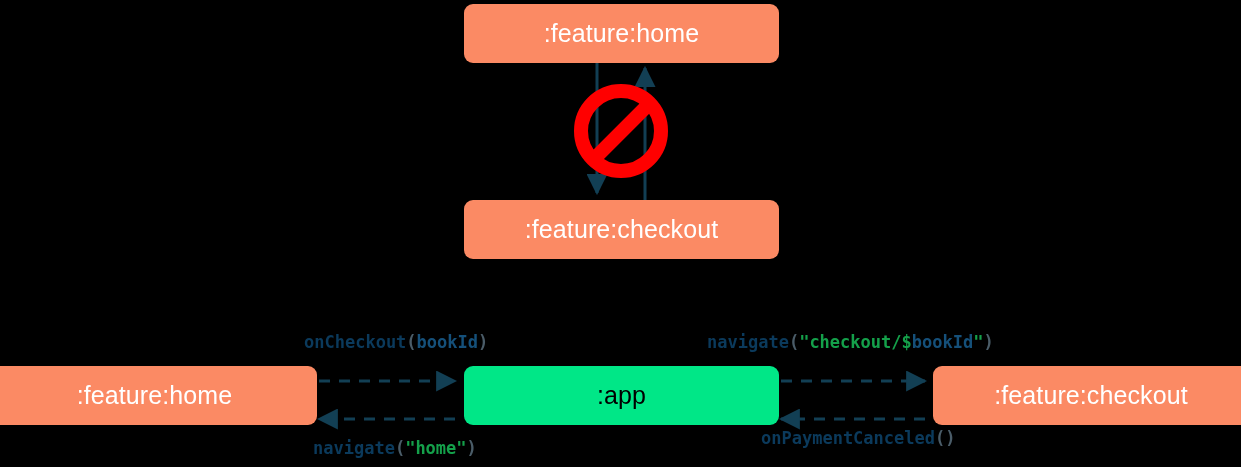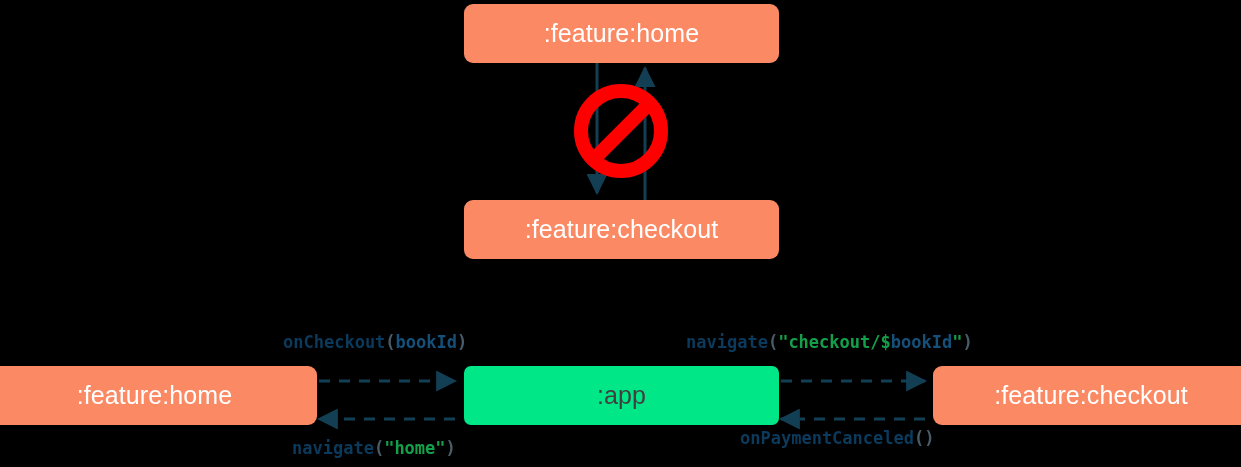--- a/index.html
+++ b/index.html
@@ -44,41 +44,41 @@
     font-size: 25px;
     letter-spacing: 0.1px;
     white-space: nowrap;
   }
   .node-orange {
     background: #FB8A64;
     color: #ffffff;
   }
   .node-green {
     background: #00E787;
-    color: #404040;
-    border-radius: 7px;
+    color: #000000;
   }
 
   
   #node-top-home     { left: 464px; top: 4px;   width: 315px; height: 59px; }
   #node-top-checkout { left: 464px; top: 200px; width: 315px; height: 59px; }
 
   
   #node-bot-home     { left: -8px;  top: 366px; width: 325px; height: 59px; }
   #node-bot-app      { left: 464px; top: 366px; width: 315px; height: 59px; }
   #node-bot-checkout { left: 933px; top: 366px; width: 316px; height: 59px; }
 
   
   .code-label {
     position: absolute;
     font-family: "DejaVu Sans Mono", "Liberation Mono", monospace;
     font-size: 17px;
     font-weight: bold;
     white-space: nowrap;
     color: #0b3a5c;
+    margin-left: 21px;
   }
   .tok-ident  { color: #0b3a5c; }
   .tok-var    { color: #15507a; }
   .tok-punct  { color: #4a5c68; }
   .tok-string { color: #14a04a; }
 
   #label-oncheckout    { left: 283px; top: 332px; }
   #label-navigate-co   { left: 686px; top: 332px; }
   #label-navigate-home { left: 292px; top: 438px; }
   #label-oncancel      { left: 740px; top: 428px; }

